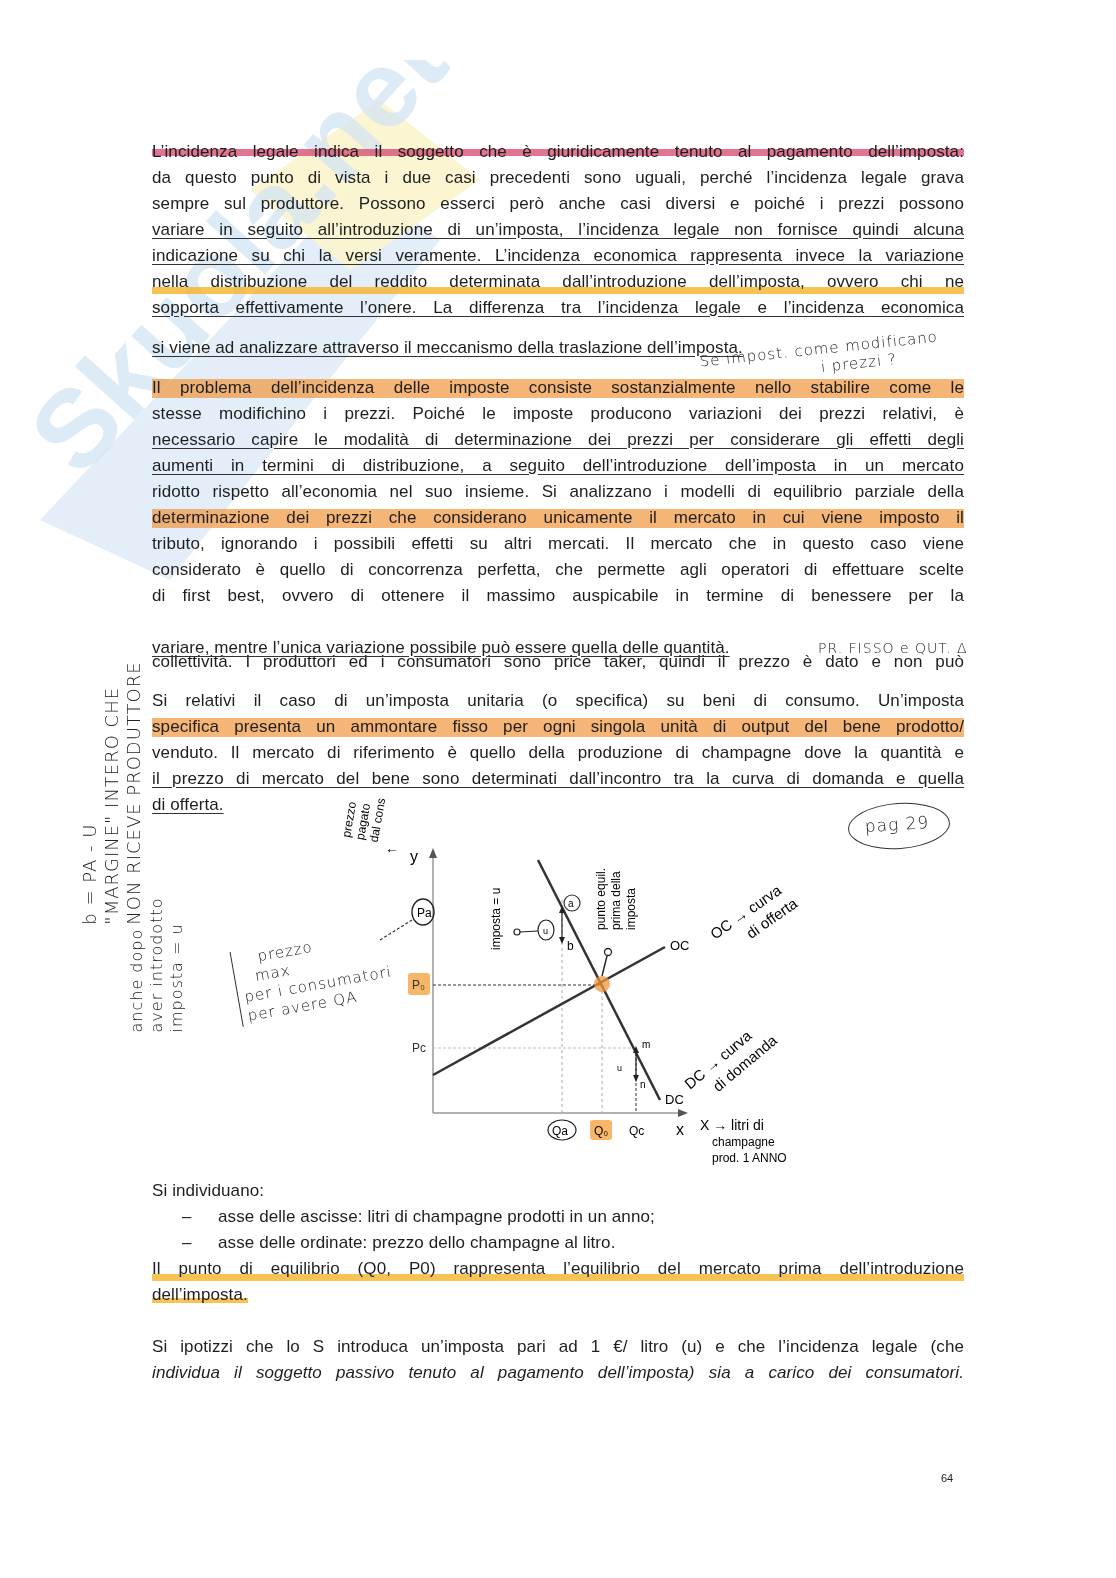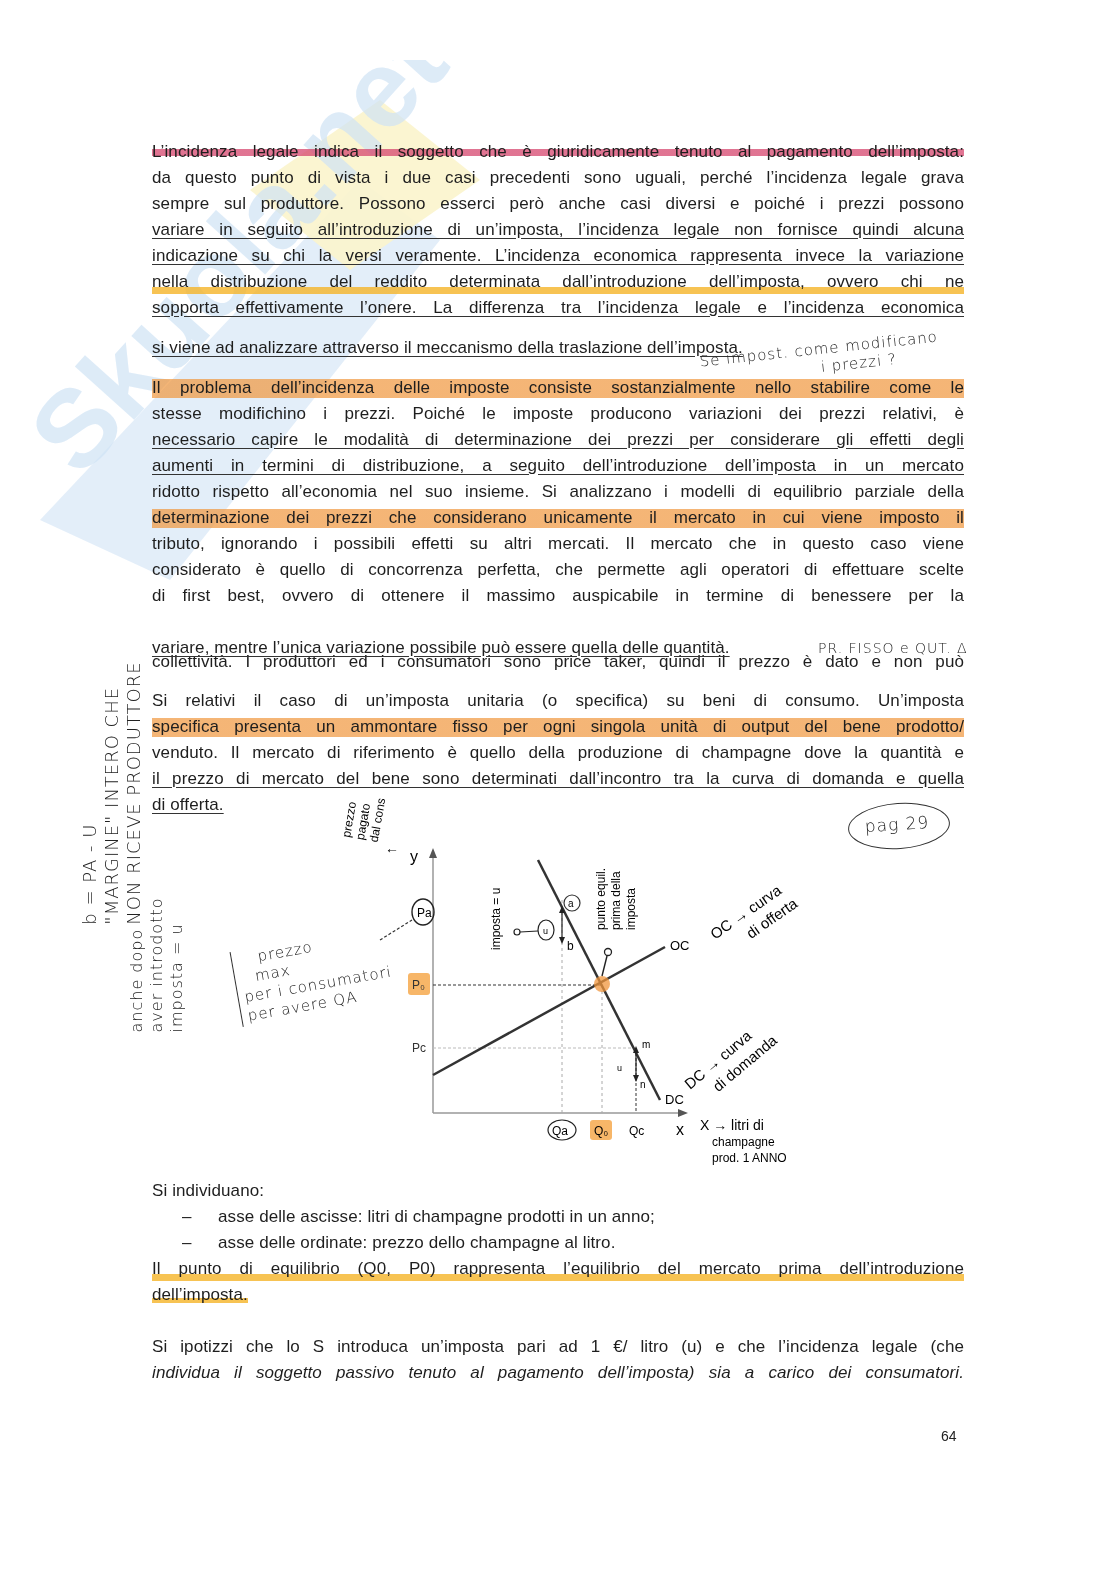--- a/index.html
+++ b/index.html
@@ -19,21 +19,21 @@
   .hl-red { background: linear-gradient(to bottom, transparent 35%, rgba(214,70,110,0.75) 35%, rgba(214,70,110,0.75) 75%, transparent 75%); }
   .hl-or { background: linear-gradient(to bottom, transparent 15%, rgba(240,150,60,0.7) 15%, rgba(240,150,60,0.7) 90%, transparent 90%); }
   .hl-yel { background: linear-gradient(to bottom, transparent 70%, rgba(245,180,40,0.8) 70%, rgba(245,180,40,0.8) 95%, transparent 95%); }
   .ul { text-decoration: underline; text-decoration-color: #333; text-underline-offset: 3px; }
   .hand {
     position: absolute; font-family: "DejaVu Sans", sans-serif; color: #222; font-size: 15px;
     white-space: nowrap; letter-spacing: 1px; font-weight: 300;
   }
   .bullet { position: absolute; left: 30px; }
   .bullet-text { position: absolute; left: 66px; text-align: right; }
-  .page-num { position: absolute; left: 941px; top: 1428px; font-size: 14px; color: #222; }
+  .page-num { position: absolute; left: 941px; top: 1472px; font-size: 11px; color: #222; }
   svg text { font-family: "Liberation Sans", sans-serif; }
 </style>
 </head>
 <body>
 
 <svg class="watermark" viewBox="0 0 470 520">
   <polygon points="20,460 340,120 420,180 150,520" fill="#dceaf7" opacity="0.8"></polygon>
   <polygon points="230,130 360,40 460,120 330,210" fill="#fbf4cc" opacity="0.9"></polygon>
   <text x="60" y="420" transform="rotate(-48 60 420)" font-size="110" font-weight="bold" fill="#cfe3f5" opacity="0.7">Skuola.net</text>
 </svg>

